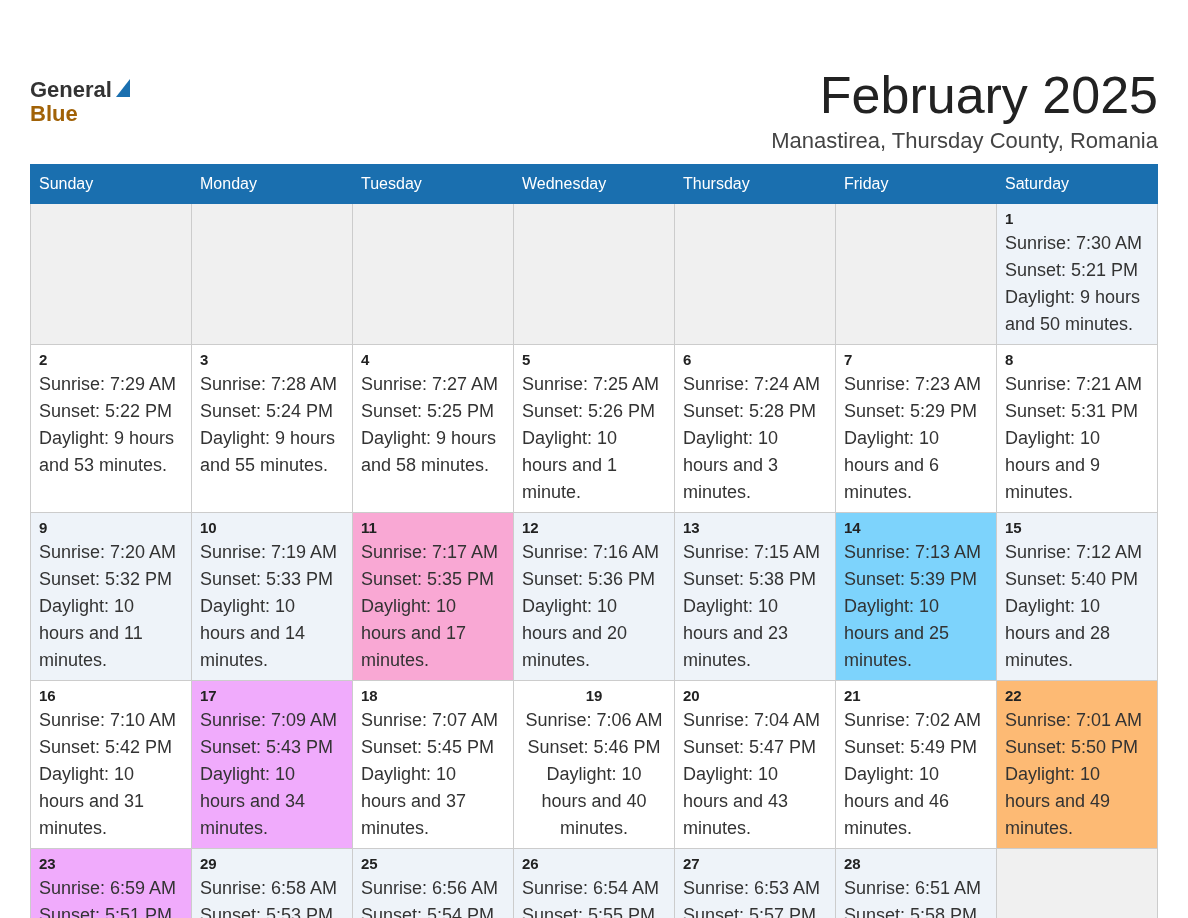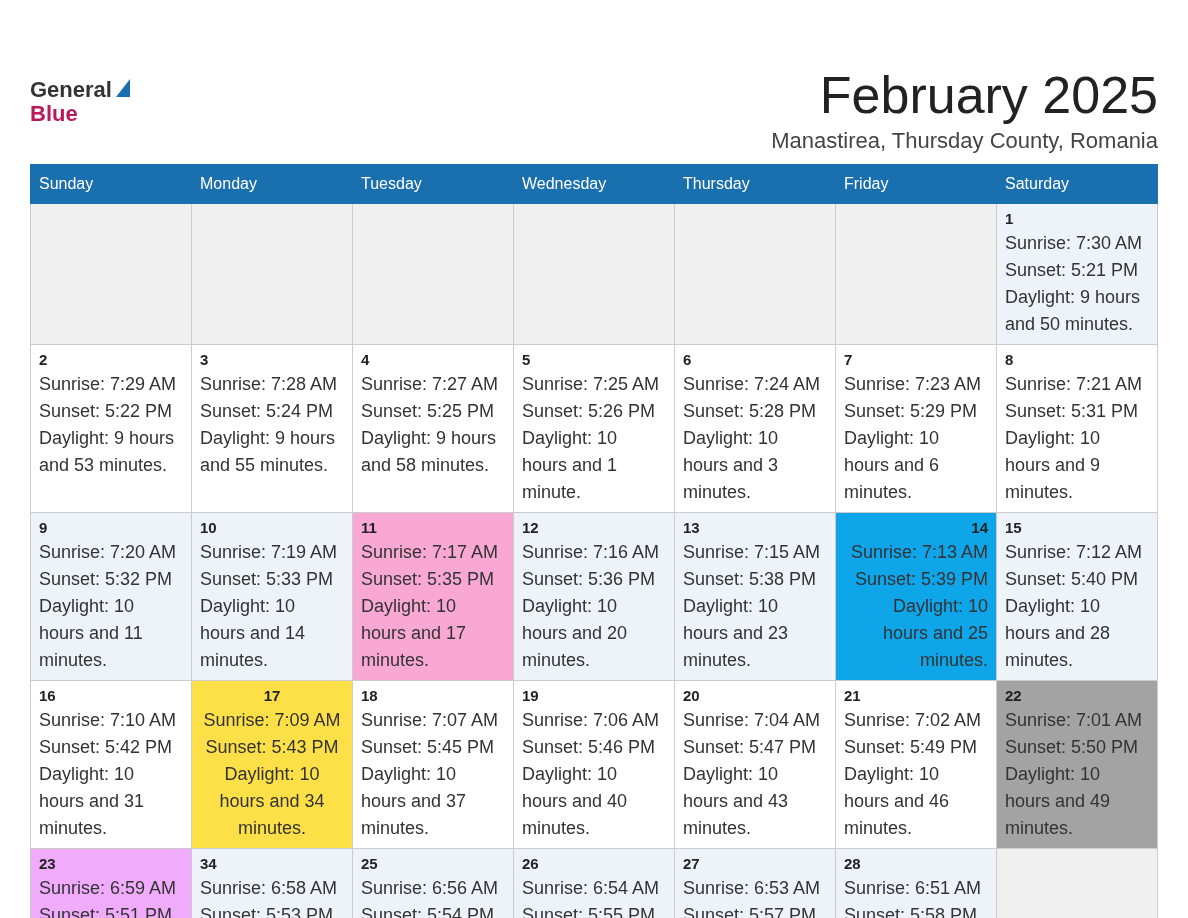--- a/index.html
+++ b/index.html
@@ -37,21 +37,21 @@
       height: 0;
       border-left: 14px solid transparent;
       border-right: 0px solid transparent;
       border-bottom: 18px solid #1a6faf;
       margin-left: 4px;
       margin-top: -4px;
     }
     .logo-blue {
       font-size: 22px;
       font-weight: bold;
-      color: #be185d;
+      color: #a16207;
       margin-top: -2px;
     }
     .title-section {
       text-align: right;
     }
     .month-title {
       font-size: 52px;
       font-weight: normal;
       color: #222;
       line-height: 1.1;
@@ -190,66 +190,66 @@
           <div class="day-info">Sunrise: 7:17 AM<br>Sunset: 5:35 PM<br>Daylight: 10 hours and 17 minutes.</div>
         </td>
         <td style="background-color: rgb(238, 243, 249);">
           <span class="day-number">12</span>
           <div class="day-info">Sunrise: 7:16 AM<br>Sunset: 5:36 PM<br>Daylight: 10 hours and 20 minutes.</div>
         </td>
         <td style="background-color: rgb(238, 243, 249);">
           <span class="day-number">13</span>
           <div class="day-info">Sunrise: 7:15 AM<br>Sunset: 5:38 PM<br>Daylight: 10 hours and 23 minutes.</div>
         </td>
-        <td style="background-color: #0ea5e9; text-align: right;">
+        <td style="background-color: #7dd3fc;">
           <span class="day-number">14</span>
           <div class="day-info">Sunrise: 7:13 AM<br>Sunset: 5:39 PM<br>Daylight: 10 hours and 25 minutes.</div>
         </td>
         <td style="background-color: rgb(238, 243, 249);">
           <span class="day-number">15</span>
           <div class="day-info">Sunrise: 7:12 AM<br>Sunset: 5:40 PM<br>Daylight: 10 hours and 28 minutes.</div>
         </td>
       </tr>
       <tr>
         <td style="background-color: rgb(255, 255, 255);">
           <span class="day-number">16</span>
           <div class="day-info">Sunrise: 7:10 AM<br>Sunset: 5:42 PM<br>Daylight: 10 hours and 31 minutes.</div>
         </td>
-        <td style="background-color: #fde047; text-align: center;">
+        <td style="background-color: #f0abfc;">
           <span class="day-number">17</span>
           <div class="day-info">Sunrise: 7:09 AM<br>Sunset: 5:43 PM<br>Daylight: 10 hours and 34 minutes.</div>
         </td>
         <td style="background-color: rgb(255, 255, 255);">
           <span class="day-number">18</span>
           <div class="day-info">Sunrise: 7:07 AM<br>Sunset: 5:45 PM<br>Daylight: 10 hours and 37 minutes.</div>
         </td>
-        <td style="background-color: rgb(255, 255, 255);">
+        <td style="background-color: rgb(255, 255, 255); text-align: center;">
           <span class="day-number">19</span>
           <div class="day-info">Sunrise: 7:06 AM<br>Sunset: 5:46 PM<br>Daylight: 10 hours and 40 minutes.</div>
         </td>
         <td style="background-color: rgb(255, 255, 255);">
           <span class="day-number">20</span>
           <div class="day-info">Sunrise: 7:04 AM<br>Sunset: 5:47 PM<br>Daylight: 10 hours and 43 minutes.</div>
         </td>
         <td style="background-color: rgb(255, 255, 255);">
           <span class="day-number">21</span>
           <div class="day-info">Sunrise: 7:02 AM<br>Sunset: 5:49 PM<br>Daylight: 10 hours and 46 minutes.</div>
         </td>
-        <td style="background-color: #a3a3a3;">
+        <td style="background-color: #fdba74;">
           <span class="day-number">22</span>
           <div class="day-info">Sunrise: 7:01 AM<br>Sunset: 5:50 PM<br>Daylight: 10 hours and 49 minutes.</div>
         </td>
       </tr>
       <tr>
         <td style="background-color: #f0abfc;">
           <span class="day-number">23</span>
           <div class="day-info">Sunrise: 6:59 AM<br>Sunset: 5:51 PM<br>Daylight: 10 hours and 52 minutes.</div>
         </td>
         <td style="background-color: rgb(238, 243, 249);">
-          <span class="day-number">34</span>
+          <span class="day-number">29</span>
           <div class="day-info">Sunrise: 6:58 AM<br>Sunset: 5:53 PM<br>Daylight: 10 hours and 54 minutes.</div>
         </td>
         <td style="background-color: rgb(238, 243, 249);">
           <span class="day-number">25</span>
           <div class="day-info">Sunrise: 6:56 AM<br>Sunset: 5:54 PM<br>Daylight: 10 hours and 57 minutes.</div>
         </td>
         <td style="background-color: rgb(238, 243, 249);">
           <span class="day-number">26</span>
           <div class="day-info">Sunrise: 6:54 AM<br>Sunset: 5:55 PM<br>Daylight: 11 hours and 0 minutes.</div>
         </td>

